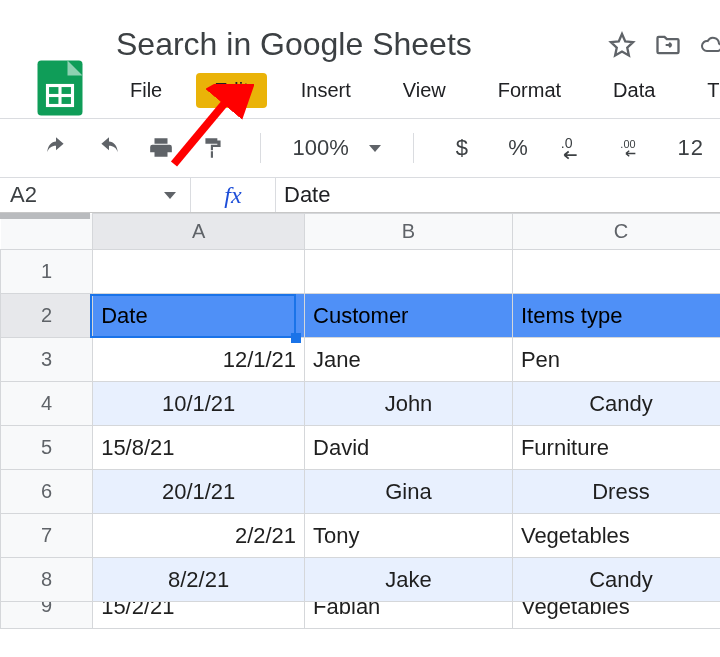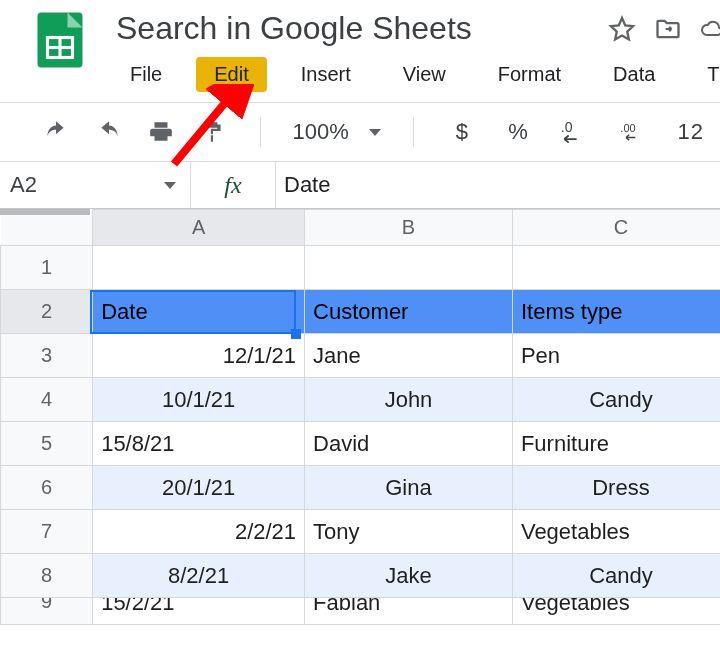--- a/index.html
+++ b/index.html
@@ -1,20 +1,20 @@
 <!DOCTYPE html>
 <html><head>
 <meta charset="utf-8">
 <style>
   * { box-sizing: border-box; }
   html, body { margin:0; padding:0; font-family: Arial, "Helvetica Neue", sans-serif; background:#fff; color:#202124; }
   #wrap { width:720px; height:657px; overflow:hidden; position:relative; }
 
   
-  .titlebar { display:flex; align-items:flex-start; padding:10px 6px 0 30px; }
+  .titlebar { display:flex; align-items:flex-end; padding:26px 6px 0 30px; }
   .logo { width:60px; height:60px; flex:0 0 auto; }
   .titlecol { flex:1 1 auto; padding:0 0 0 26px; }
   .titlerow { display:flex; align-items:center; gap:18px; }
   .doc-title { font-size:32px; color:#3c4043; font-weight:400; }
   .titlerow .spacer { flex:1 1 auto; }
   .star, .folder, .cloud { color:#5f6368; display:flex; align-items:center; justify-content:center; height:34px; }
   .star svg, .folder svg { width:28px; height:28px; }
   .cloud { width:24px; overflow:hidden; }
 
   
@@ -29,25 +29,25 @@
   .tbtn { width:44px; height:44px; display:flex; align-items:center; justify-content:center; color:#5f6368; }
   .tbtn svg { width:26px; height:26px; }
   .tsep { width:1px; height:30px; background:#dadce0; margin:0 14px; }
   .zoom { display:flex; align-items:center; gap:10px; color:#3c4043; font-size:22px; padding:0 6px; }
   .zoom .tri { width:0;height:0;border-left:6px solid transparent;border-right:6px solid transparent;border-top:7px solid #5f6368; margin-left:10px;}
   .fmtbtn { width:48px; height:44px; display:flex; align-items:center; justify-content:center; color:#3c4043; font-size:22px; }
   .fmtbtn svg { width:30px; height:30px; }
   .fmt123 { font-size:22px; color:#3c4043; padding:0 6px; letter-spacing:1px; }
 
   
-  .fxrow { display:flex; align-items:center; height:48px; border-top:1px solid #dadce0; border-bottom:1px solid #c7c7c7; }
+  .fxrow { display:flex; align-items:center; height:36px; border-top:1px solid #dadce0; border-bottom:1px solid #c7c7c7; }
   .namebox { width:190px; display:flex; align-items:center; color:#3c4043; font-size:22px; padding:0 14px 0 10px; }
   .namebox .tri { width:0;height:0;border-left:6px solid transparent;border-right:6px solid transparent;border-top:7px solid #5f6368; margin-left:auto;}
   .fxsep { width:1px; height:100%; background:#dadce0; }
-  .fx { width:84px; text-align:center; font-style:italic; font-family:"Times New Roman", serif; color:#14532d; font-size:24px; }
+  .fx { width:84px; text-align:center; font-style:italic; font-family:"Times New Roman", serif; color:#1d4ed8; font-size:24px; }
   .cellval { font-size:22px; color:#202124; padding-left:8px; }
 
   
   .gridwrap { position:relative; }
   table.grid { border-collapse:collapse; table-layout:fixed; width:730px; }
   table.grid th, table.grid td { border:1px solid #d5d7da; }
   .corner { width:90px; height:36px; background:#f8f9fa; border-top:none !important; border-left:none !important; }
   th.colhdr { background:#f8f9fa; color:#5f6368; font-weight:400; font-size:20px; height:36px; }
   th.colhdr.active { background:#e7e8eb; }
   .colA { width:207px; }

